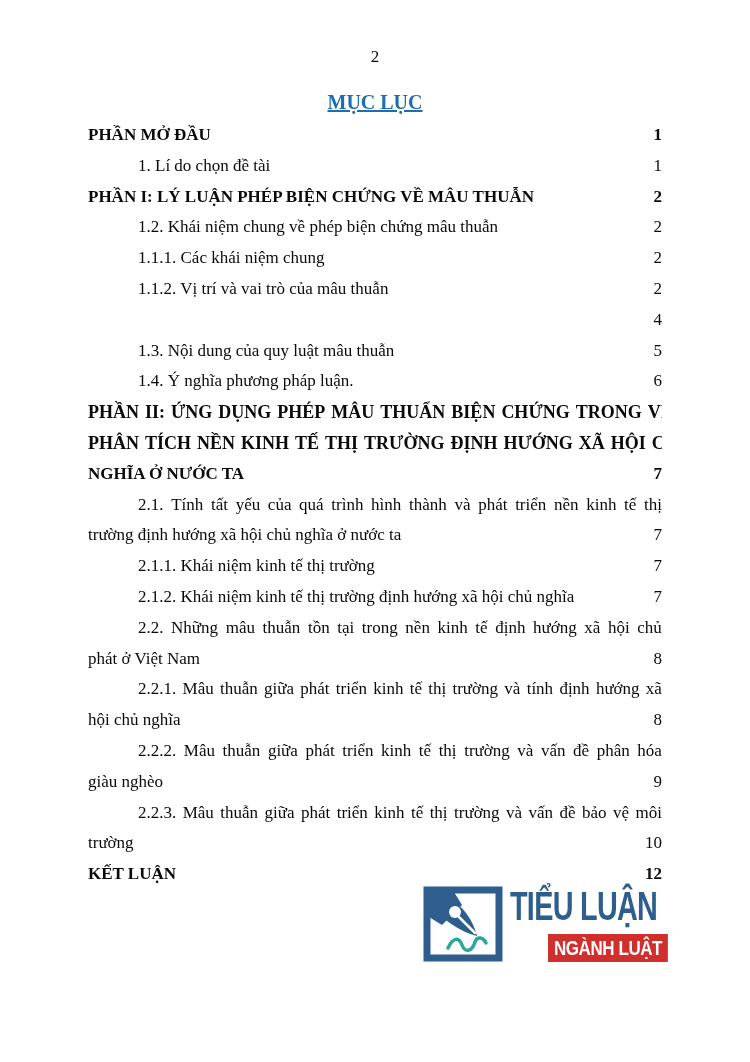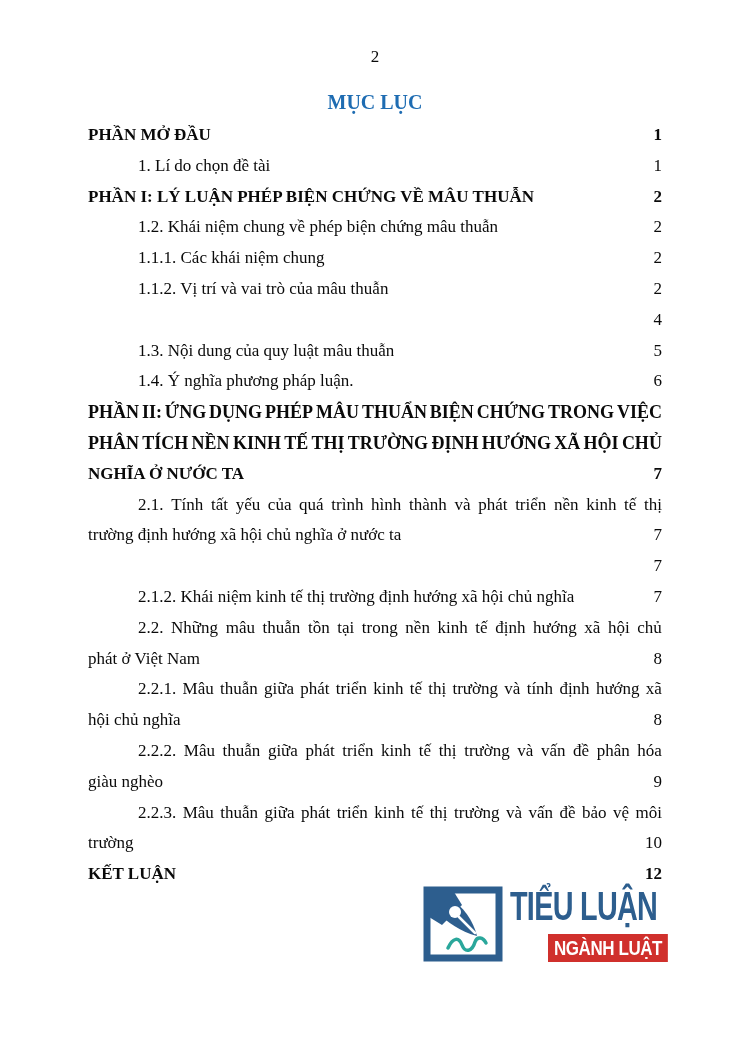--- a/index.html
+++ b/index.html
@@ -39,29 +39,30 @@
   
   .content {
     position:absolute; inset:0;
     padding:46px 88px 0 88px;
     z-index:2;
   }
   .page-num-top { text-align:center; font-size:17px; line-height:22px; }
   .toc-title {
     margin-top:22px;
     text-align:center; font-weight:bold;
-    font-size:20px; line-height:24px;
+    font-size:20px; line-height:24px;text-decoration:underline;
   }
   .toc-list { margin-top:6px; }
   .toc-row {
     height:30.8px; line-height:30.8px;
     font-size:17px;
     display:flex; align-items:flex-start;
     overflow:hidden;
     background:transparent;
+    gap:6px;
   }
   .toc-row.bold { font-weight:bold; }
   .toc-row.indent { padding-left:50px; }
   .toc-row.just { justify-content:space-between; }
   .toc-row.just.bold { font-size:18px; }
   .toc-text { white-space:nowrap; }
   .leader {
     flex:1 1 auto; min-width:8px;
     margin:0 2px 0 3px;
     background-image:radial-gradient(circle, #0d0d0d 1.05px, transparent 1.5px);
@@ -189,20 +190,21 @@
           <span class="word">kinh</span>
           <span class="word">tế</span>
           <span class="word">thị</span>
         </div>
         <div class="toc-row">
           <span class="toc-text">trường định hướng xã hội chủ nghĩa ở nước ta</span>
           <span class="leader"></span>
           <span class="toc-page">7</span>
         </div>
         <div class="toc-row indent">
+          <span class="toc-text">2.1.1. Khái niệm kinh tế thị trường</span>
           <span class="leader"></span>
           <span class="toc-page">7</span>
         </div>
         <div class="toc-row indent">
           <span class="toc-text">2.1.2. Khái niệm kinh tế thị trường định hướng xã hội chủ nghĩa</span>
           <span class="leader"></span>
           <span class="toc-page">7</span>
         </div>
         <div class="toc-row indent just">
           <span class="word">2.2.</span>

